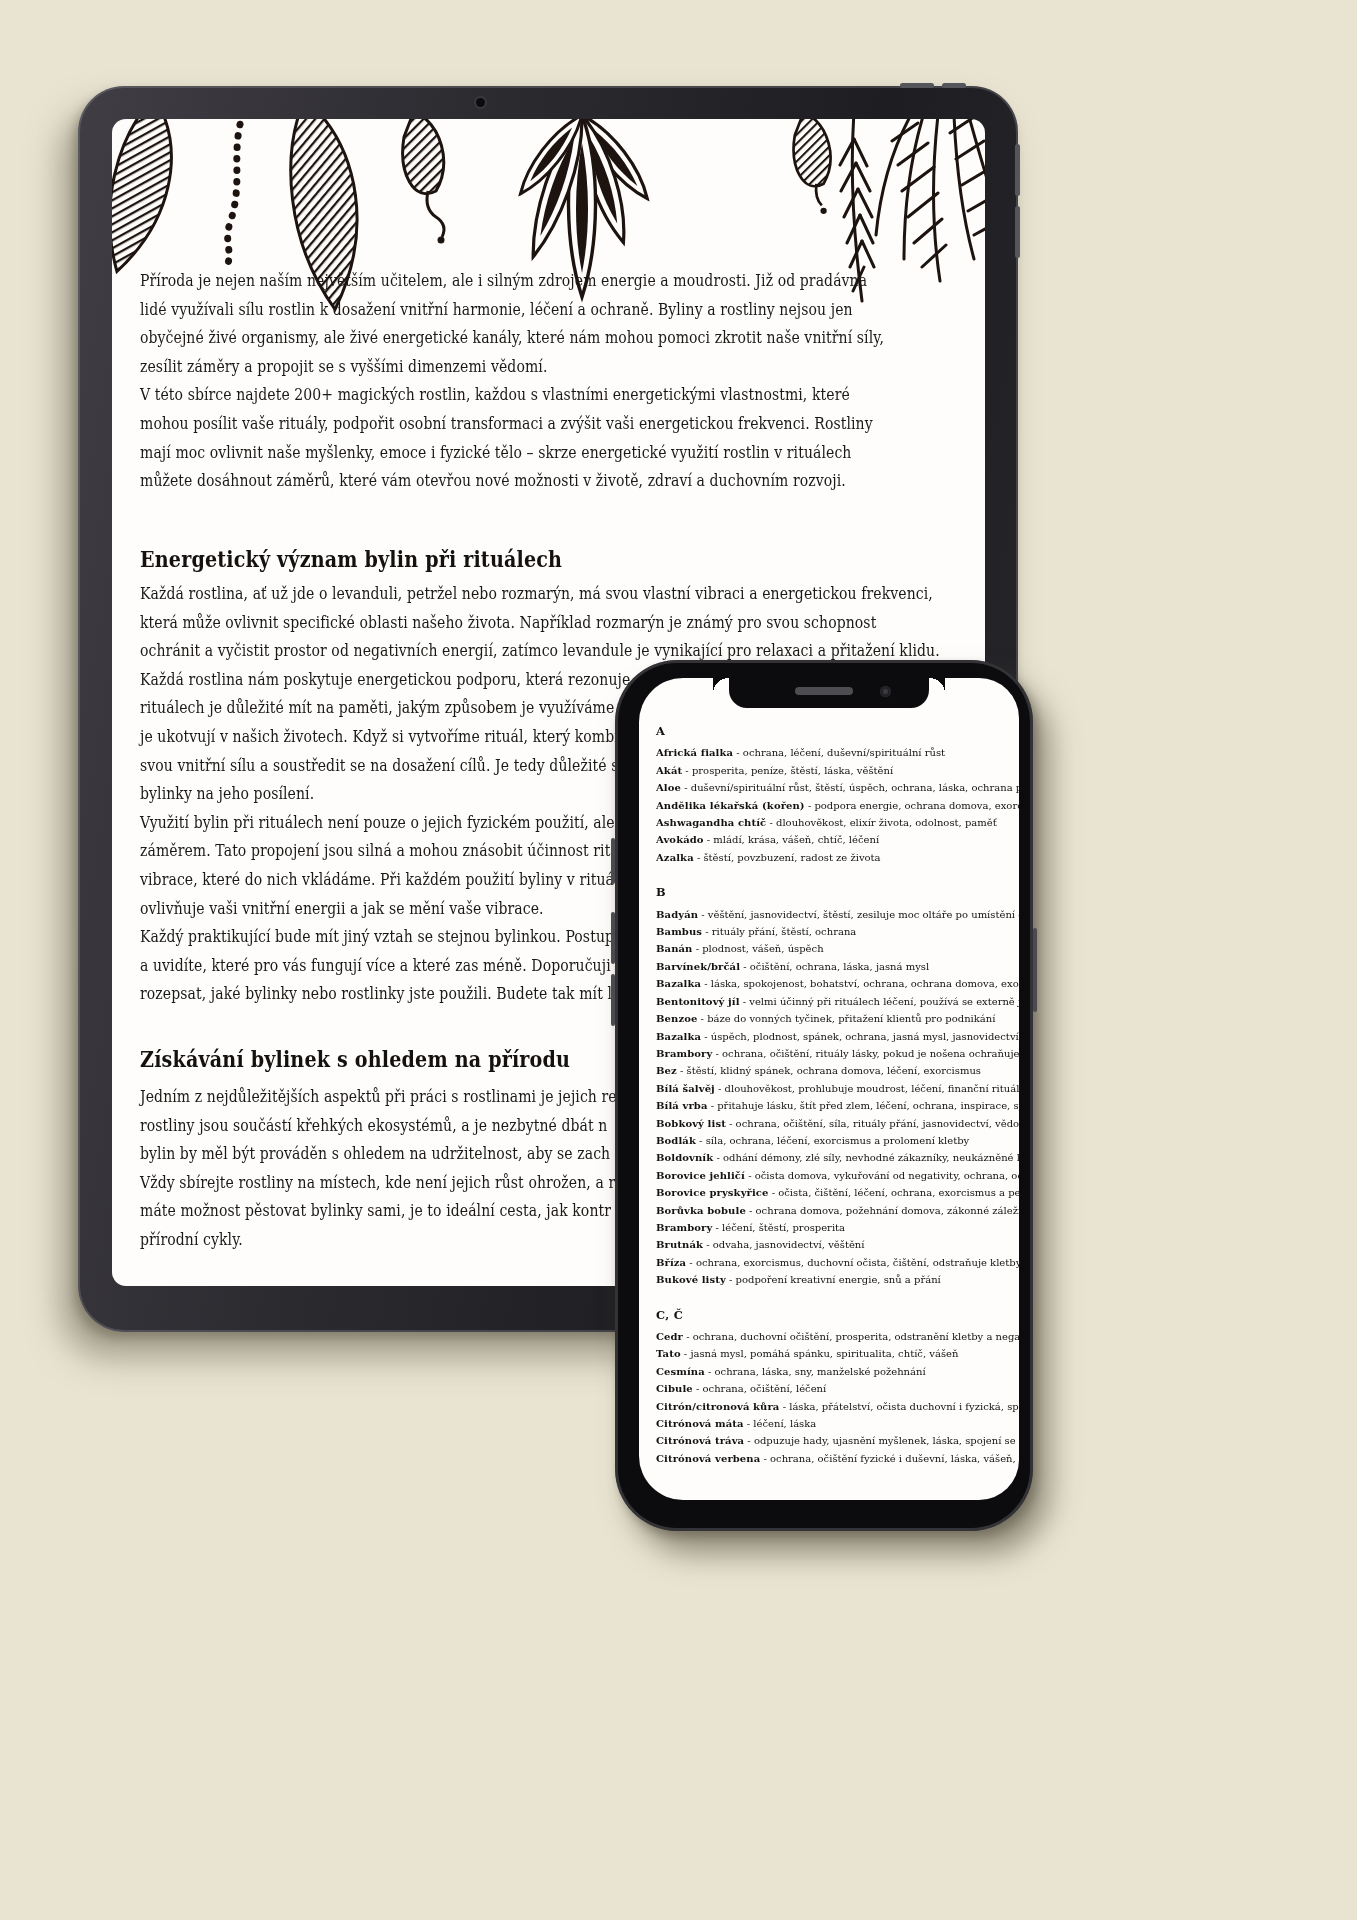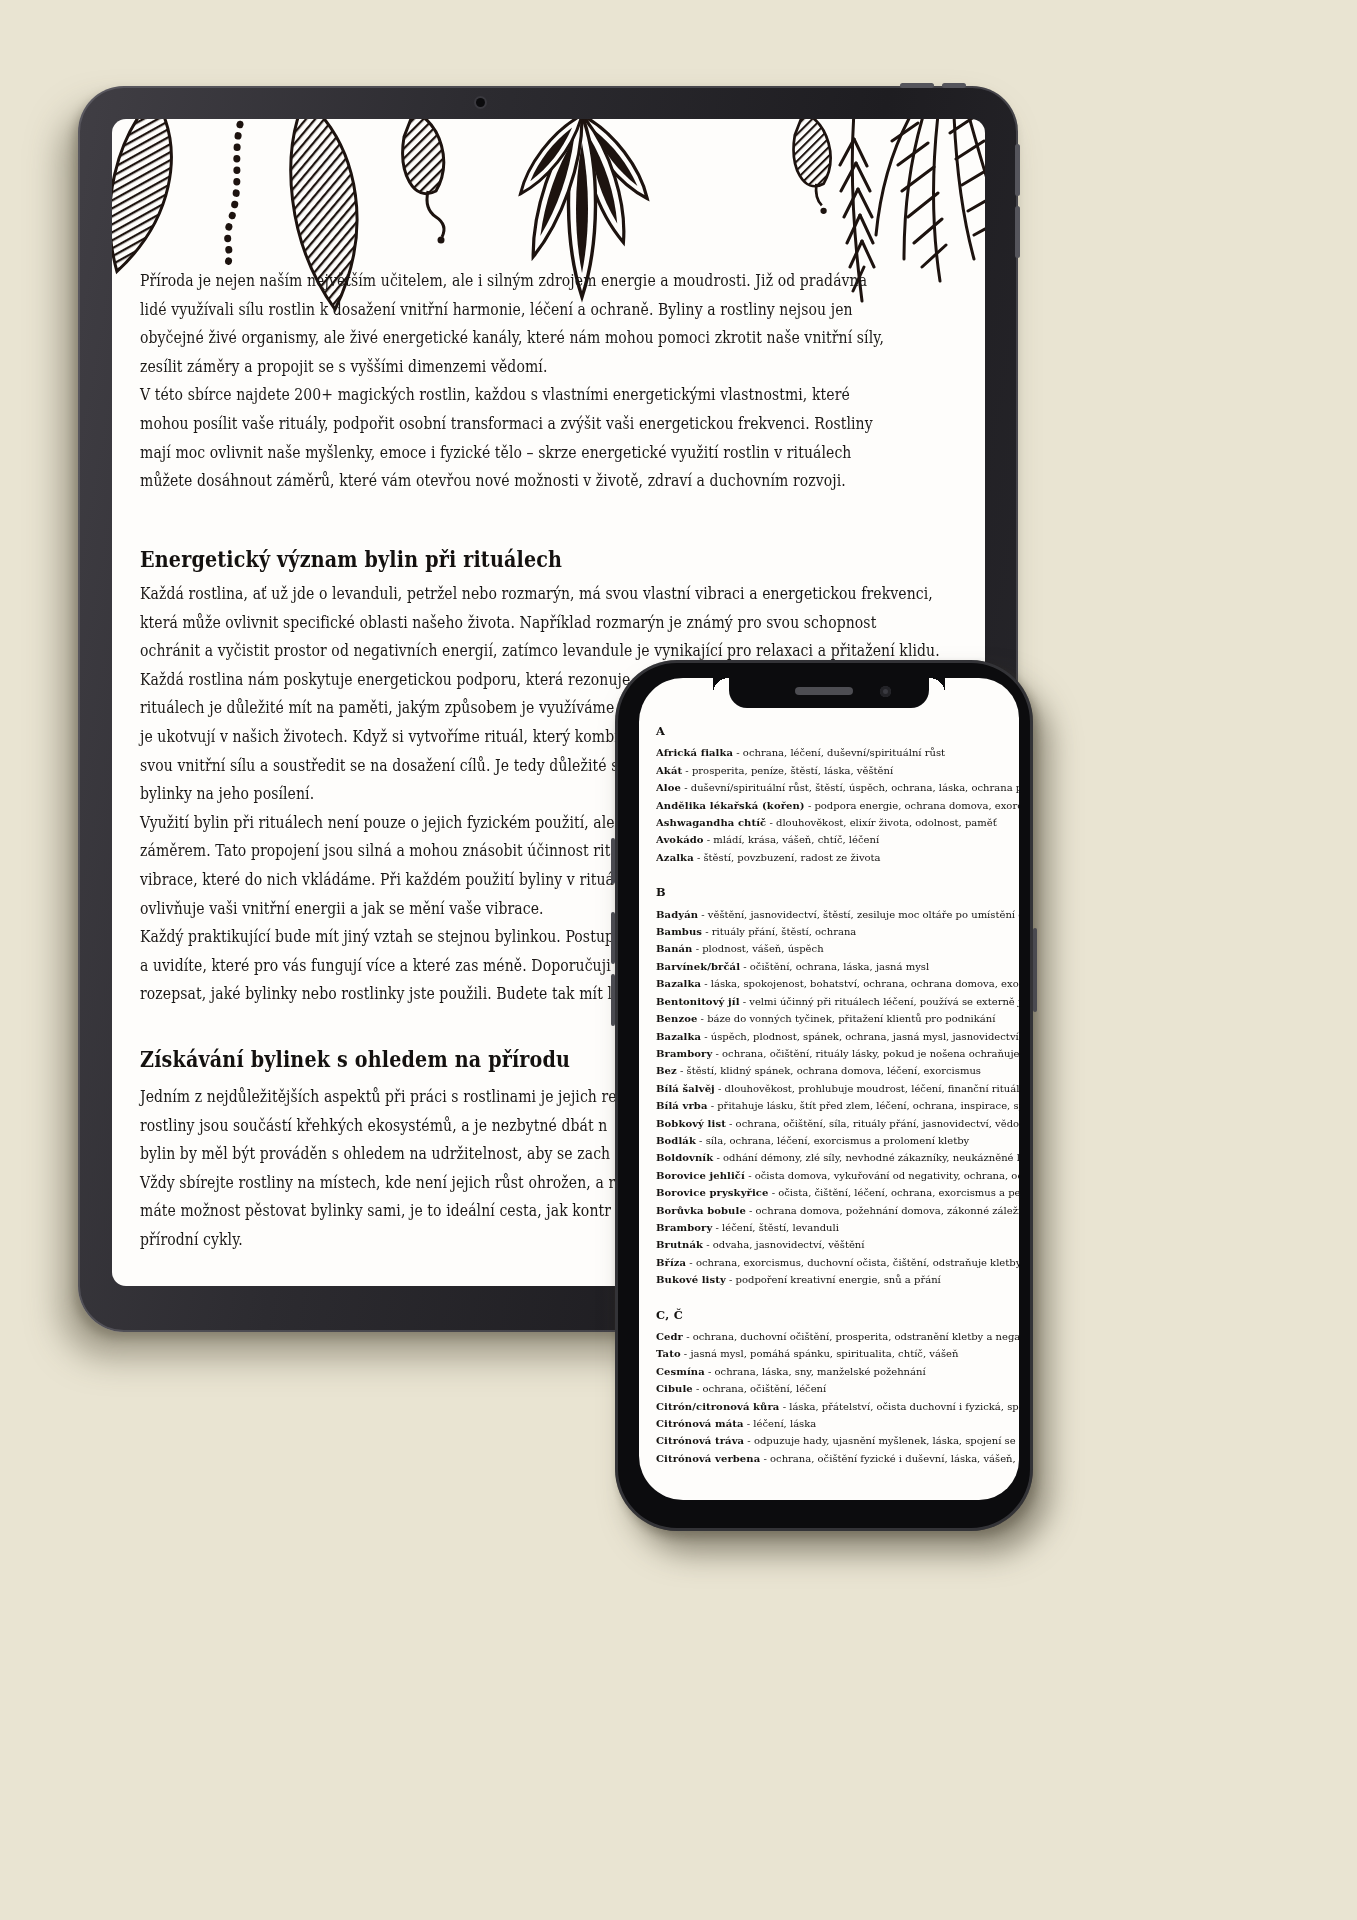--- a/index.html
+++ b/index.html
@@ -228,21 +228,21 @@
             <div class="pline"><b>Brambory</b><span> - ochrana, očištění, rituály lásky, pokud je nošena ochraňuje mysl a tělo</span></div>
             <div class="pline"><b>Bez</b><span> - štěstí, klidný spánek, ochrana domova, léčení, exorcismus</span></div>
             <div class="pline"><b>Bílá šalvěj</b><span> - dlouhověkost, prohlubuje moudrost, léčení, finanční rituály, ochrana</span></div>
             <div class="pline"><b>Bílá vrba</b><span> - přitahuje lásku, štít před zlem, léčení, ochrana, inspirace, spojení se se</span></div>
             <div class="pline"><b>Bobkový list</b><span> - ochrana, očištění, síla, rituály přání, jasnovidectví, vědomí</span></div>
             <div class="pline"><b>Bodlák</b><span> - síla, ochrana, léčení, exorcismus a prolomení kletby</span></div>
             <div class="pline"><b>Boldovník</b><span> - odhání démony, zlé síly, nevhodné zákazníky, neukázněné lidi, ochra</span></div>
             <div class="pline"><b>Borovice jehličí</b><span> - očista domova, vykuřování od negativity, ochrana, odolnost</span></div>
             <div class="pline"><b>Borovice pryskyřice</b><span> - očista, čištění, léčení, ochrana, exorcismus a peníze</span></div>
             <div class="pline"><b>Borůvka bobule</b><span> - ochrana domova, požehnání domova, zákonné záležitosti, pros</span></div>
-            <div class="pline"><b>Brambory</b><span> - léčení, štěstí, levanduli</span></div>
+            <div class="pline"><b>Brambory</b><span> - léčení, štěstí, prosperita</span></div>
             <div class="pline"><b>Brutnák</b><span> - odvaha, jasnovidectví, věštění</span></div>
             <div class="pline"><b>Bříza</b><span> - ochrana, exorcismus, duchovní očista, čištění, odstraňuje kletby</span></div>
             <div class="pline"><b>Bukové listy</b><span> - podpoření kreativní energie, snů a přání</span></div>
           </div>
           <div class="psec">
             <div class="psec-letter">C, Č</div>
             <div class="pline"><b>Cedr</b><span> - ochrana, duchovní očištění, prosperita, odstranění kletby a negativní energ</span></div>
             <div class="pline"><b>Tato</b><span> - jasná mysl, pomáhá spánku, spiritualita, chtíč, vášeň</span></div>
             <div class="pline"><b>Cesmína</b><span> - ochrana, láska, sny, manželské požehnání</span></div>
             <div class="pline"><b>Cibule</b><span> - ochrana, očištění, léčení</span></div>

